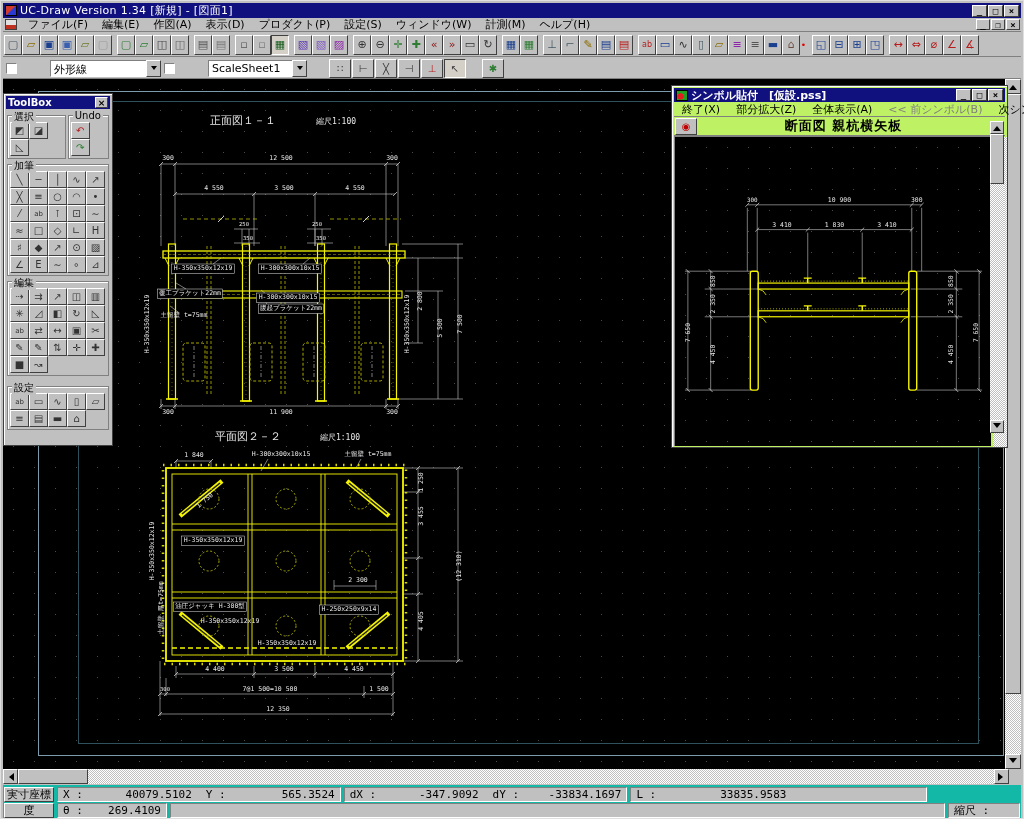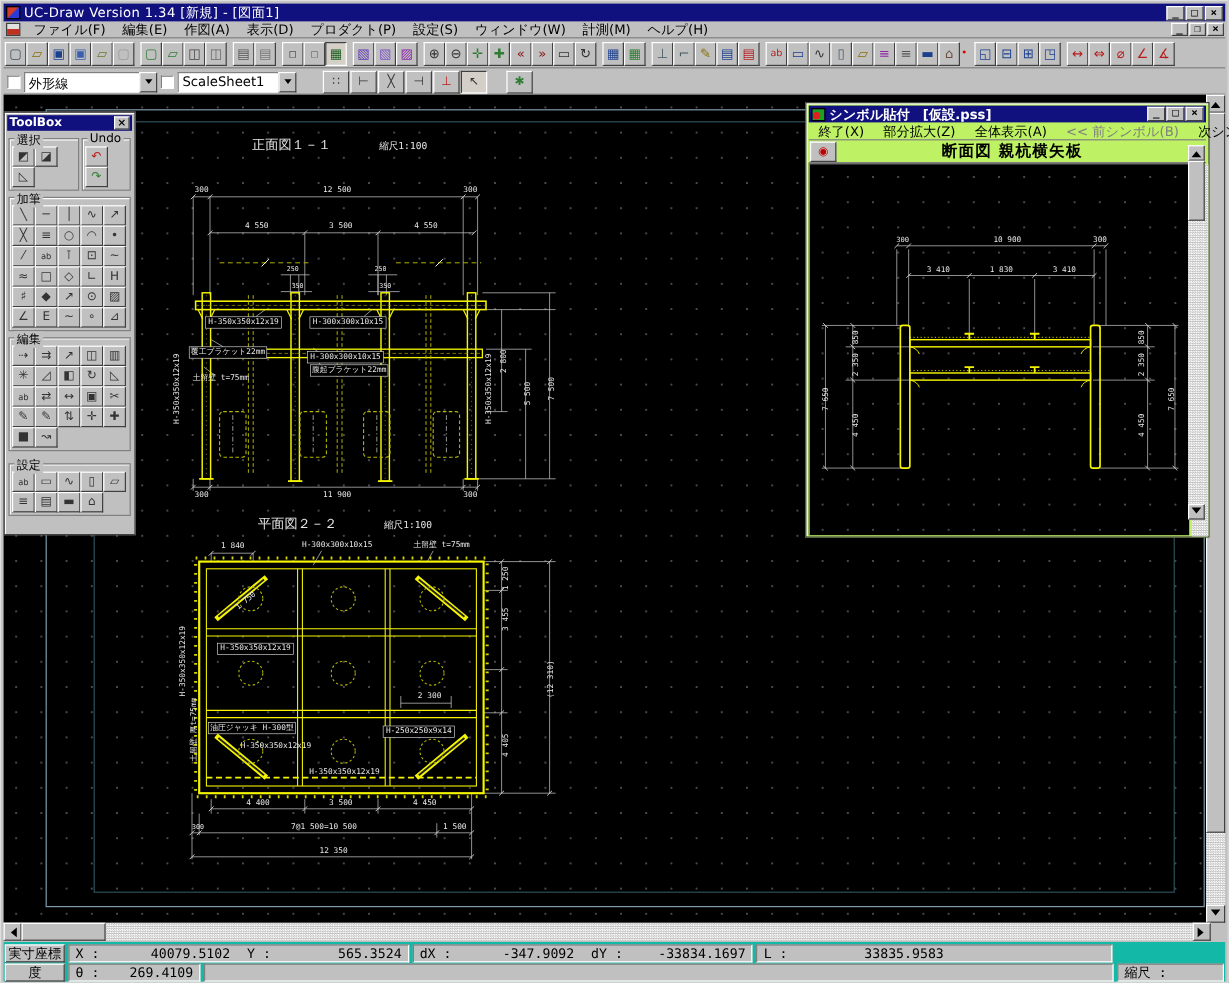--- a/index.html
+++ b/index.html
@@ -41,21 +41,21 @@
   .toolbar1 { position:absolute; left:2px; top:32px; right:2px; height:24px;
     display:flex; align-items:center; gap:0; padding-left:1px; border-bottom:1px solid #808080; background:#c0c0c0; }
   .tbtn { width:18px; height:20px; font-size:11px; line-height:1; }
   .tbtn span { pointer-events:none; }
   .tgap { width:5px; height:20px; }
   .tdot { width:7px; display:flex; align-items:center; justify-content:center; color:#e00000; font-size:9px; }
 
   .toolbar2 { position:absolute; left:2px; top:57px; right:2px; height:21px;
     display:flex; align-items:center; gap:3px; padding-left:3px; border-bottom:1px solid #808080; background:#c0c0c0; }
   .chk { width:11px; height:11px; background:#fff; }
-  .combo { display:flex; height:17px; }
+  .combo { display:flex; height:17px;margin-left:30px; }
   .combo .cval { background:#fff; border-top:1px solid #808080; border-left:1px solid #808080;
     border-bottom:1px solid #fff; border-right:none; padding:1px 3px; font-size:11px; white-space:nowrap; overflow:hidden; }
   .combo .cbtn { width:15px; height:17px; }
   .tri-d { width:0; height:0; border:3px solid transparent; border-top:4px solid #000; margin-top:3px; }
   .snapbtn { width:22px; height:19px; font-size:10px; color:#333; }
 
   
   .canvas { position:absolute; left:2px; top:78px; width:1006px; height:690px; background:#000; overflow:hidden;
     background-image: radial-gradient(circle, #4a4a4a 0.8px, transparent 0.9px); background-size:21px 21px; }
   .sheet-outer { position:absolute; left:35px; top:12px; width:966px; height:665px; border:1px solid #7d9cab; }
@@ -871,19 +871,19 @@
       </div>
       <div style="width:90px"></div>
     </div>
     <div class="srow">
       <div class="sbtn2 btn">度</div>
       <div class="spanel sunken" style="width:110px">
         <span class="lab">θ :</span>
         <span class="val">269.4109</span>
       </div>
       <div class="spanel sunken" style="flex:1"></div>
-      <div class="spanel sunken" style="width:89px">
+      <div class="spanel sunken" style="width:72px">
         <span class="lab">縮尺 :</span>
       </div>
     </div>
   </div>
 
 </div>
 
 </body></html>

